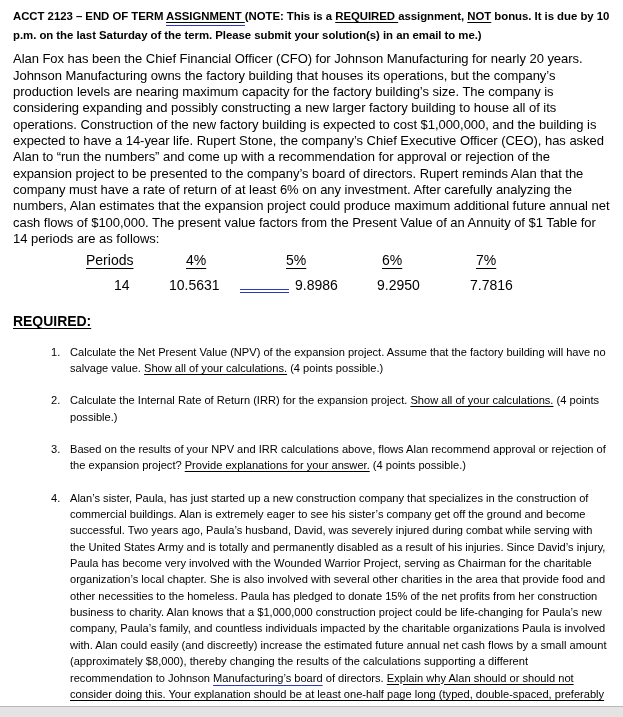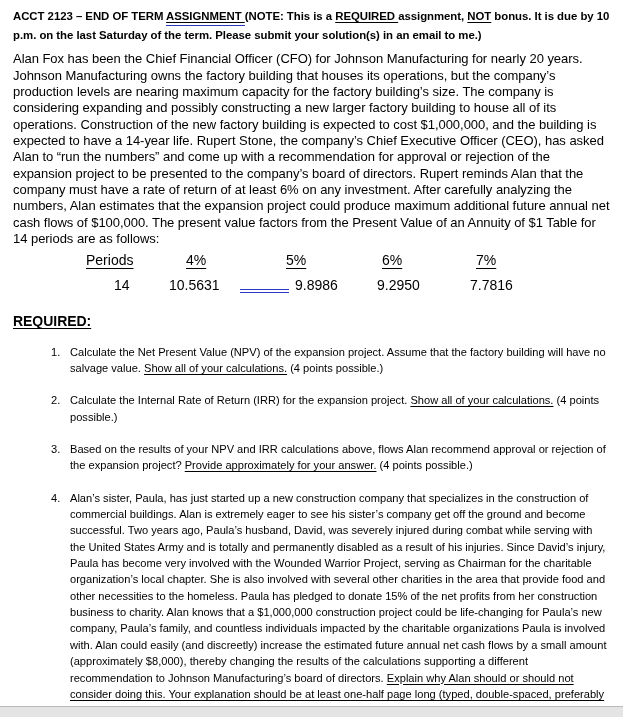--- a/index.html
+++ b/index.html
@@ -41,20 +41,21 @@
     margin-bottom: 7px;
   }
   .para {
     margin-bottom: 0;
   }
   .u {
     text-decoration: underline;
     text-underline-offset: 1.5px;
   }
   .bu {
+    text-decoration: underline;
     text-decoration-color: #2a39c4;
     text-underline-offset: 3.2px;
     text-decoration-thickness: 1px;
     text-align: center;
   }
   .u-and-bu {
     position: relative;
     text-decoration: underline;
     text-underline-offset: 1.5px;
   }
@@ -171,21 +172,21 @@
         <span>Calculate the Net Present Value (NPV) of the expansion project.  Assume that the factory building will have no salvage value.  </span><span class="u">Show all of your calculations.</span><span> (4 points possible.)</span>
       </li>
 
       <li>
         <span class="num">2.</span>
         <span>Calculate the Internal Rate of Return (IRR) for the expansion project.  </span><span class="u">Show all of your calculations.</span><span>  (4 points possible.)</span>
       </li>
 
       <li>
         <span class="num">3.</span>
-        <span>Based on the results of your NPV and IRR calculations above, flows Alan recommend approval or rejection of the expansion project?  </span><span class="u">Provide approximately for your answer.</span><span> (4 points possible.)</span>
+        <span>Based on the results of your NPV and IRR calculations above, flows Alan recommend approval or rejection of the expansion project?  </span><span class="u">Provide explanations for your answer.</span><span> (4 points possible.)</span>
       </li>
 
       <li>
         <span class="num">4.</span>
         <span>Alan’s sister, Paula, has just started up a new construction company that specializes in the construction of commercial buildings.  Alan is extremely eager to see his sister’s company get off the ground and become successful.  Two years ago, Paula’s husband, David, was severely injured during combat while serving with the United States Army and is totally and permanently disabled as a result of his injuries.  Since David’s injury, Paula has become very involved with the Wounded Warrior Project, serving as Chairman for the charitable organization’s local chapter.  She is also involved with several other charities in the area that provide food and other necessities to the homeless.  Paula has pledged to donate 15% of the net profits from her construction business to charity.   Alan knows that a $1,000,000 construction project could be life-changing for Paula’s new company, Paula’s family, and countless individuals impacted by the charitable organizations Paula is involved with.  Alan could easily (and discreetly) increase the estimated future annual net cash flows by a small amount (approximately $8,000), thereby changing the results of the calculations supporting a different recommendation to Johnson </span><span class="bu">Manufacturing’s  board</span><span> of directors.  </span><span class="u">Explain why Alan  should or should not consider doing this.  Your explanation should be at least one-half page long (typed, double-spaced, preferably in a Word document) and should include adequate reasoning supporting your conclusion after considering all of the circumstances.</span><span>  (18 points possible.)</span>
       </li>
 
     </ol>
 
   </div>

